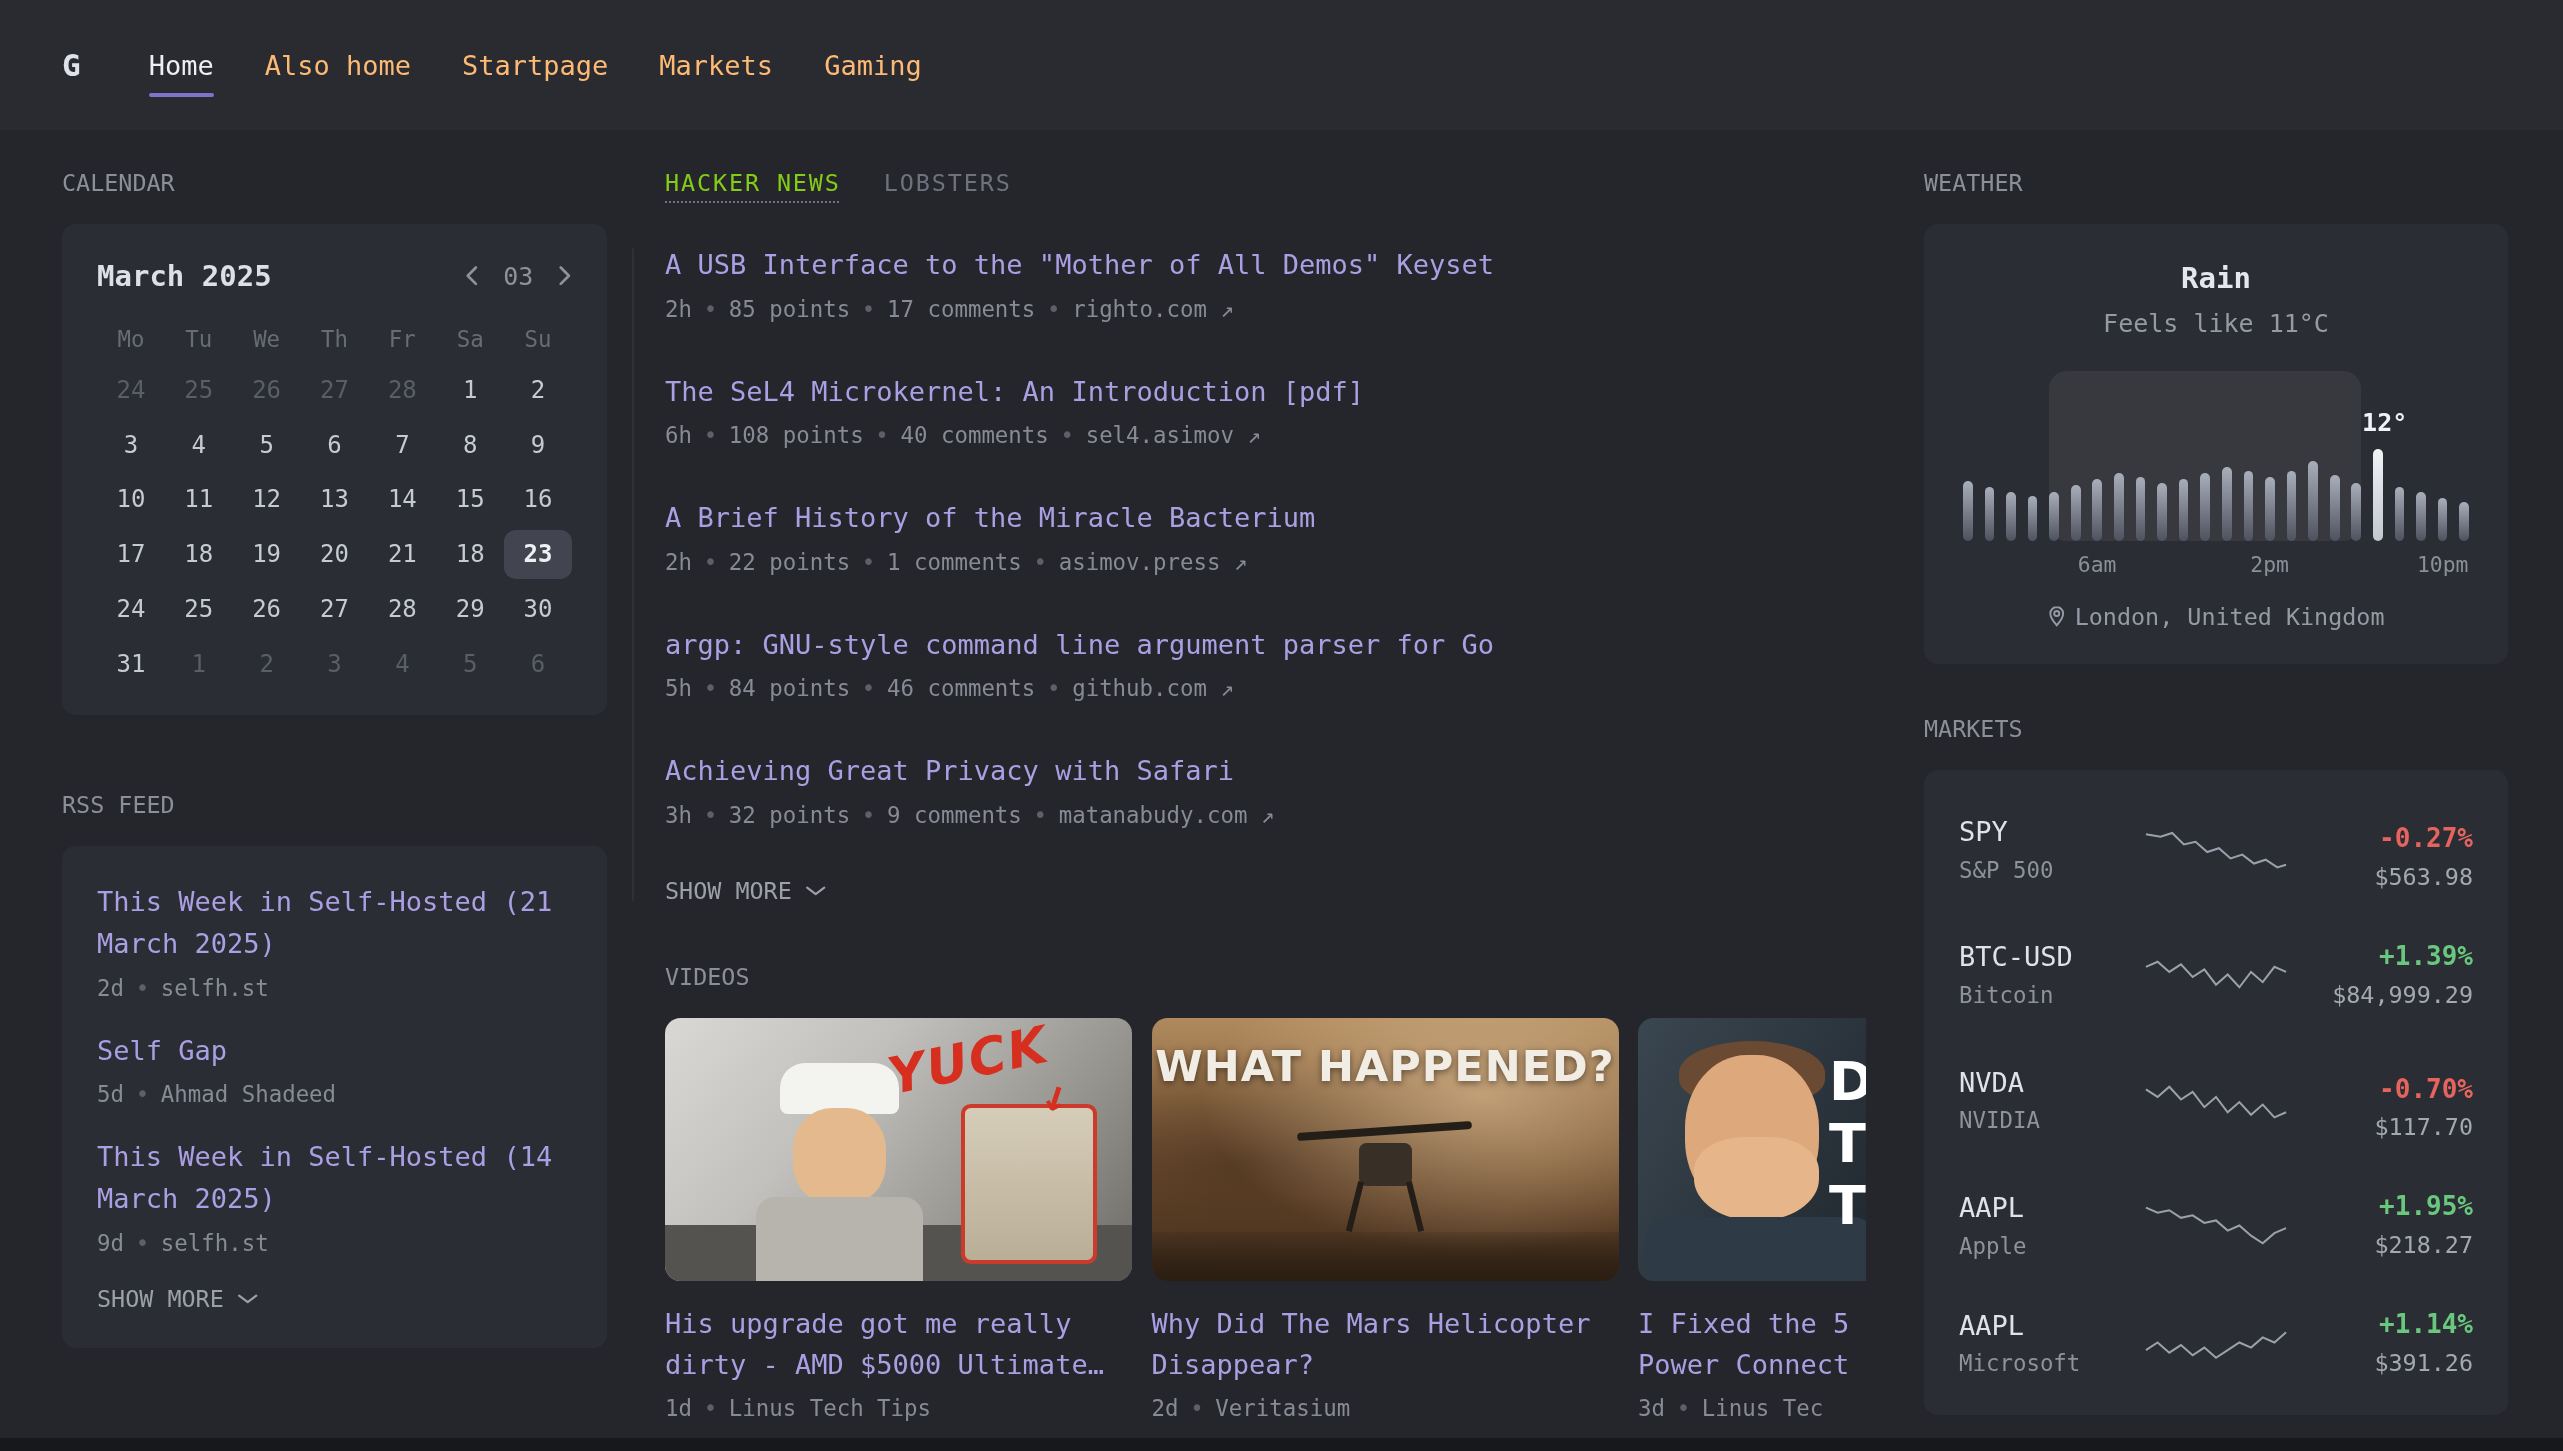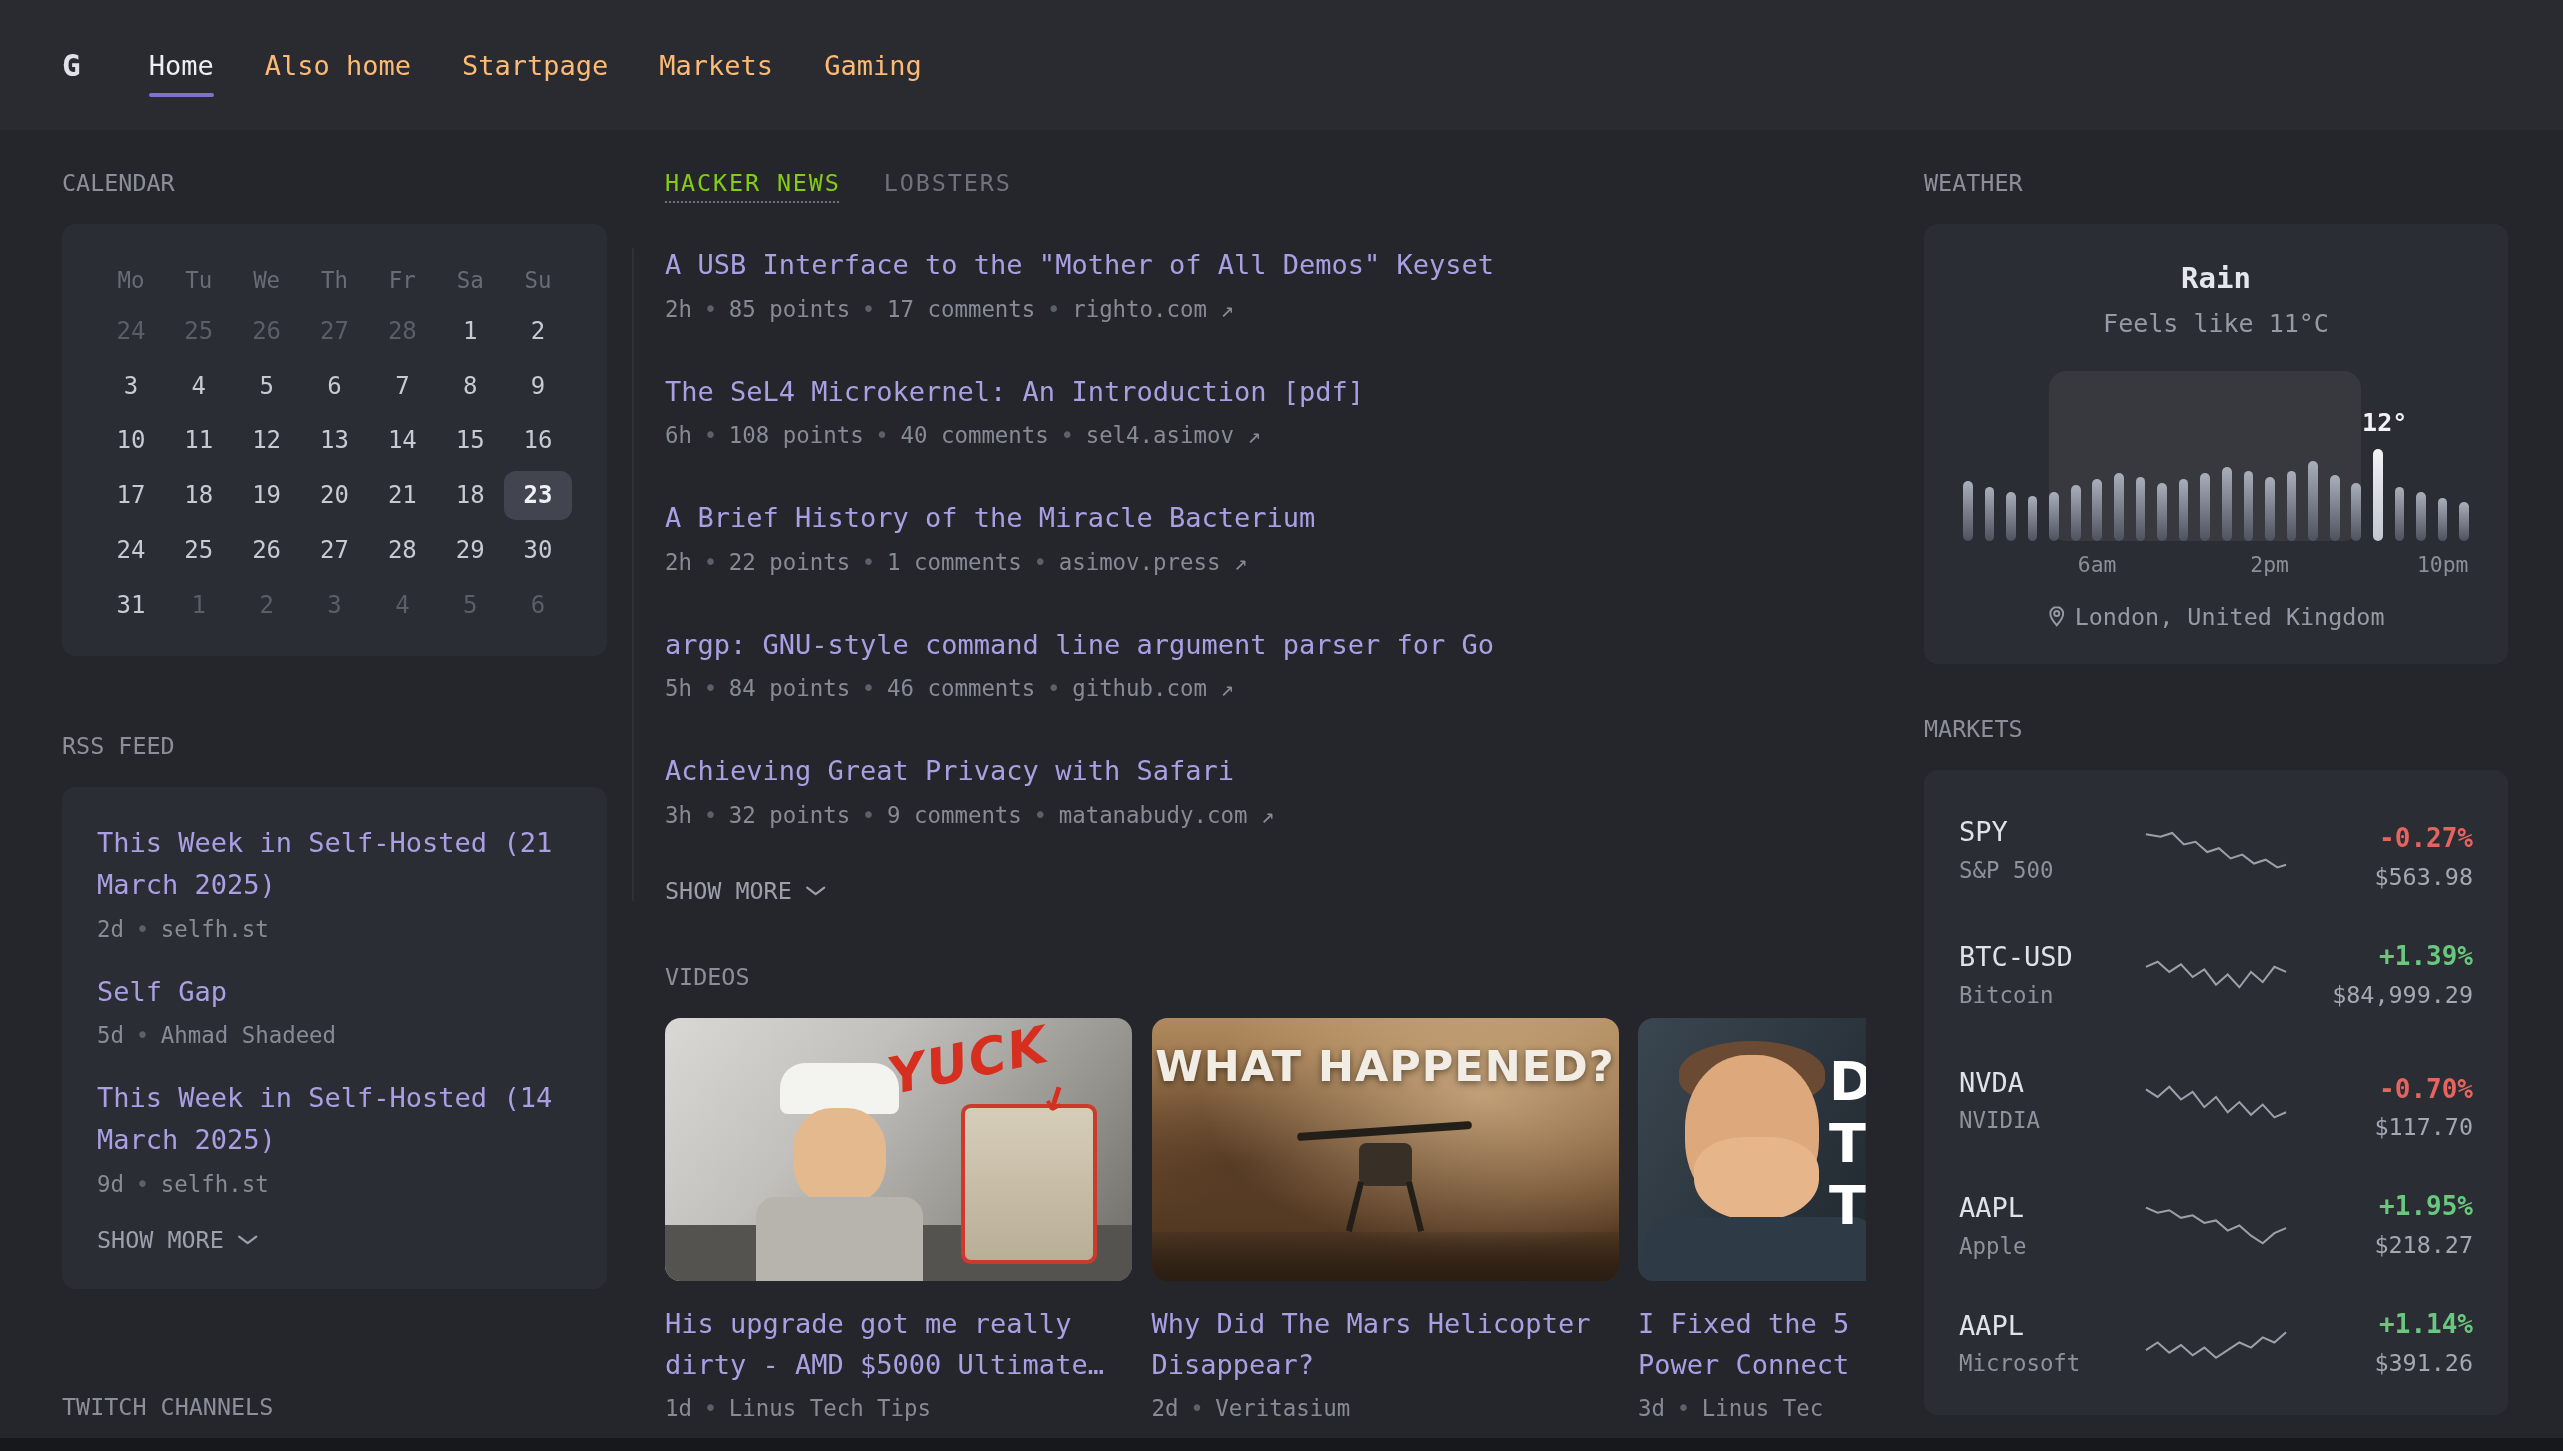--- a/index.html
+++ b/index.html
@@ -145,20 +145,36 @@
     <div class="nav-item">Gaming</div>
   </nav>
 </header>
 
 <div class="content">
 
   <div>
     <section>
       <div class="section-title">CALENDAR</div>
       <div class="card cal-card">
+        <div class="cal-head">
+          <div class="cal-title">March 2025</div>
+          <div class="cal-controls">
+            <span class="chev">
+              <svg width="13.6" height="23.4" viewBox="0 0 10 16">
+                  <polyline points="8,2 2,8 8,14" fill="none" stroke="currentColor" stroke-width="2" stroke-linecap="round" stroke-linejoin="round"></polyline>
+                </svg>
+            </span>
+            <span class="cal-month-num">03</span>
+            <span class="chev">
+              <svg width="13.6" height="23.4" viewBox="0 0 10 16">
+                  <polyline points="2,2 8,8 2,14" fill="none" stroke="currentColor" stroke-width="2" stroke-linecap="round" stroke-linejoin="round"></polyline>
+                </svg>
+            </span>
+          </div>
+        </div>
         <div class="cal-weekdays">
             <div class="cal-wd">Mo</div>
             <div class="cal-wd">Tu</div>
             <div class="cal-wd">We</div>
             <div class="cal-wd">Th</div>
             <div class="cal-wd">Fr</div>
             <div class="cal-wd">Sa</div>
             <div class="cal-wd">Su</div>
           </div>
         <div class="cal-grid">

